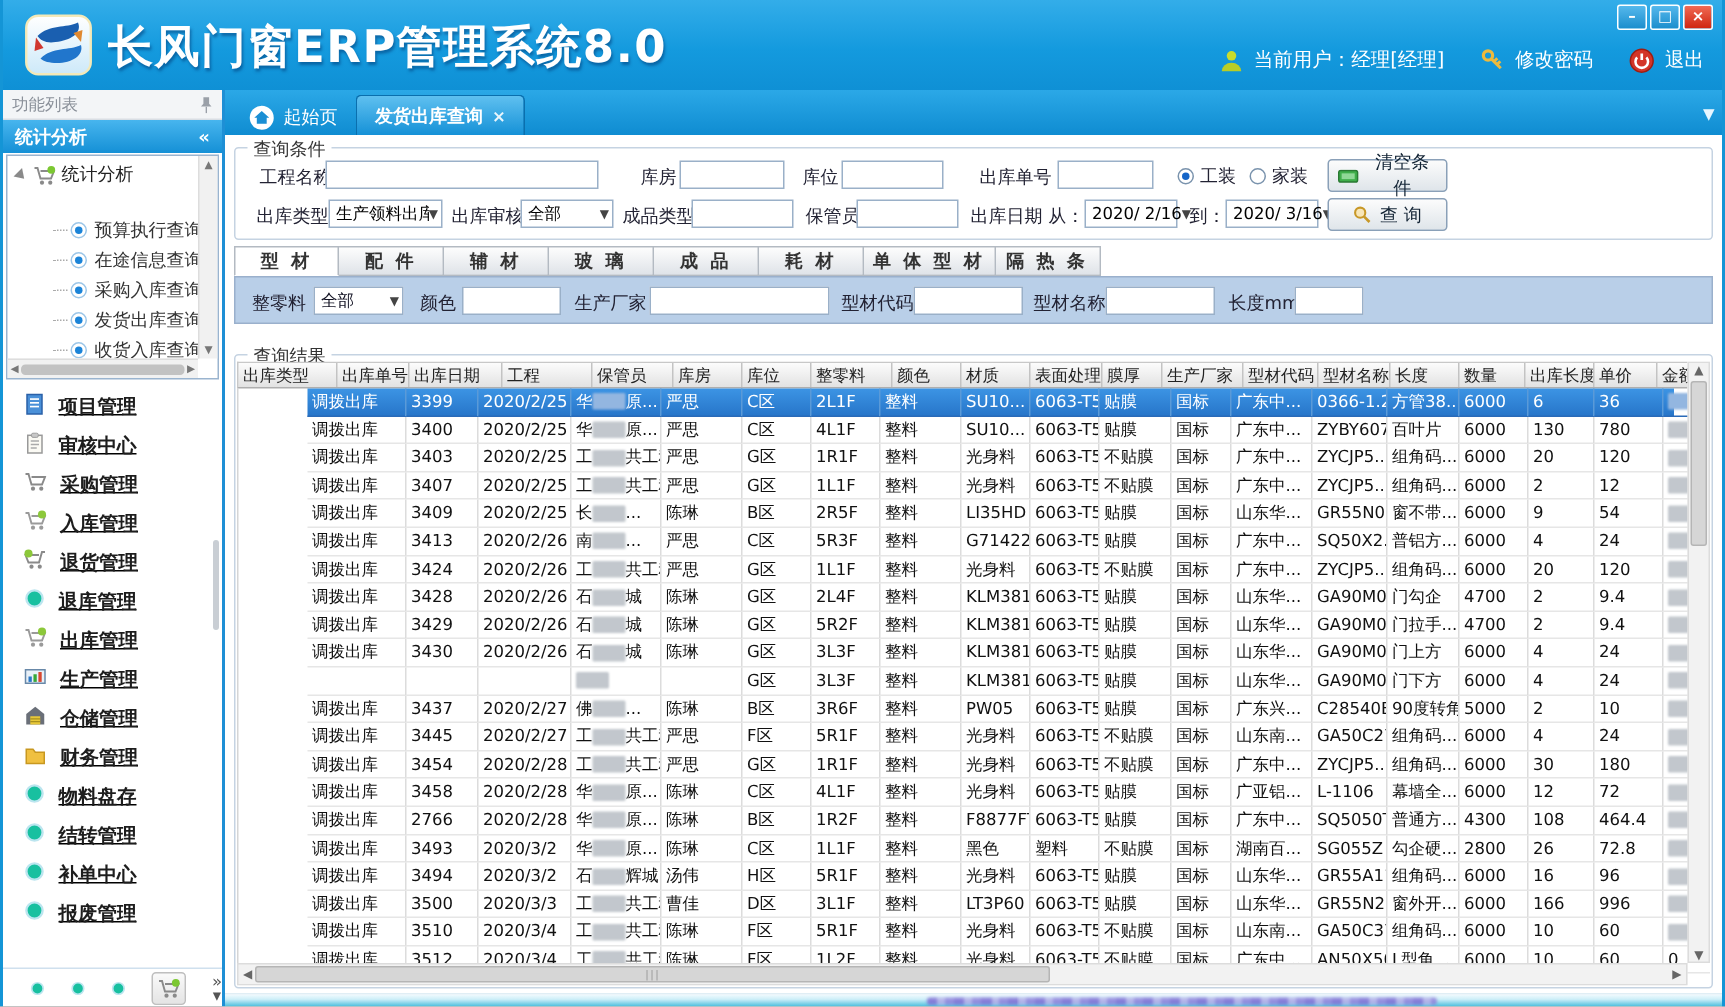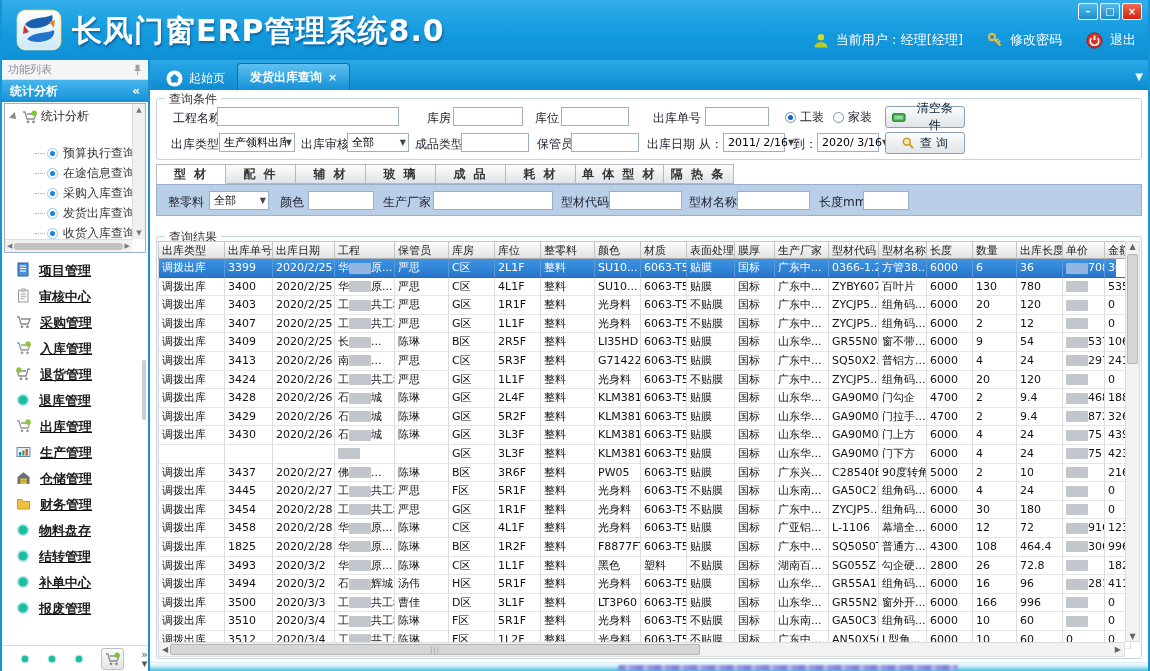--- a/index.html
+++ b/index.html
@@ -72,21 +72,21 @@
   .mtabs{display:flex;margin:4px 2px 0 2px;height:20px;}
   .mtab{min-width:70px;padding:0 6px;text-align:center;font-size:12px;font-weight:bold;color:#333;line-height:19px;
     background:linear-gradient(#fdfdfd,#dfe3e8);border:1px solid #b3bac2;border-left:none;cursor:pointer;letter-spacing:2px;white-space:nowrap;}
   .mtab:first-child{border-left:1px solid #b3bac2;}
   .mtab.active{background:#fff;border-bottom:1px solid #fff;position:relative;z-index:2;}
   .filterbar{height:32px;background:#b9cfe8;border:1px solid #9ab0cc;margin:0 2px;position:relative;font-size:12px;color:#112;}
   .result-group{position:absolute;left:6px;right:6px;top:146px;bottom:12px;}
   .grid{position:absolute;left:1px;right:1px;top:4px;bottom:1px;overflow:hidden;}
   .ghead{display:flex;height:18px;border-bottom:1px solid #aeaeae;background:linear-gradient(#fcfcfc,#e2e2e2);margin-right:15px;border-top:1px solid #c8c8c8;border-left:1px solid #c8c8c8;}
   .gh{font-size:11px;color:#222;padding:1px 3px;border-right:1px solid #c3c3c3;white-space:nowrap;overflow:hidden;flex:0 0 auto;cursor:pointer;}
-  .gbody{margin-right:24px;border-left:1px solid #d5d5d5;}
+  .gbody{margin-right:24px;border-left:1px solid #d5d5d5;padding-left:46px;}
   .grow{display:flex;height:18.6px;cursor:pointer;}
   .gc{font-size:11px;color:#111;padding:1px 3px;border-right:1px solid #dcdcdc;border-bottom:1px solid #e6e6e6;
     white-space:nowrap;overflow:hidden;flex:0 0 auto;line-height:15px;}
   .grow.sel{background:linear-gradient(#3c94e4,#2674c8);}
   .grow.sel .gc{color:#fff;border-right-color:#5a9ad8;border-bottom-color:#2a6ab8;}
   .redact{display:inline-block;min-width:22px;height:11px;background:#c2c7cd;border-radius:1px;vertical-align:middle;filter:blur(.6px);}
   .grow.sel .redact{background:#93b6e0;}
   .vscroll{position:absolute;right:0;top:0;bottom:15px;width:15px;background:#f2f2f2;border:1px solid #dcdcdc;
     display:flex;flex-direction:column;align-items:center;font-size:8px;color:#666;}
   .vthumb{width:11px;height:110px;background:#d6d6d6;border:1px solid #b5b5b5;border-radius:2px;margin-top:3px;}
@@ -392,21 +392,21 @@
           <span class="qsel" style="left:190px;top:34px;width:62px">
             <span>全部</span>
               <span class="dd">▼</span>
           </span>
           <span class="qlbl" style="left:258px;top:37px">成品类型</span>
           <input class="qinp" style="left: 304px; top: 34px; width: 68px;">
           <span class="qlbl" style="left:380px;top:37px">保管员</span>
           <input class="qinp" style="left: 414px; top: 34px; width: 68px;">
           <span class="qlbl" style="left:490px;top:37px">出库日期 从：</span>
           <span class="qsel" style="left:566px;top:34px;width:62px">
-            <span>2011/ 2/16</span>
+            <span>2020/ 2/16</span>
               <span class="dd">▼</span>
           </span>
           <span class="qlbl" style="left:636px;top:37px">到：</span>
           <span class="qsel" style="left:660px;top:34px;width:62px">
             <span>2020/ 3/16</span>
               <span class="dd">▼</span>
           </span>
           <button class="qbtn" style="left:728px;top:33px;width:80px">
             <svg width="12" height="12" viewBox="0 0 12 12">
                 <circle cx="4.8" cy="4.8" r="3.4" fill="#f8e6b8" stroke="#c89828" stroke-width="1.4"></circle>
@@ -796,21 +796,21 @@
                   <div class="gc" style="width: 50px;">L-1106</div>
                   <div class="gc" style="width: 48px;">幕墙全...</div>
                   <div class="gc" style="width: 46px;">6000</div>
                   <div class="gc" style="width: 44px;">12</div>
                   <div class="gc" style="width: 46px;">72</div>
                   <div class="gc" style="width: 42px;"><span class="redact"></span>916</div>
                   <div class="gc" style="width: 26px;">123</div>
                 </div>
                 <div class="grow">
                   <div class="gc" style="width: 66px;">调拨出库</div>
-                  <div class="gc" style="width: 48px;">1825</div>
+                  <div class="gc" style="width: 48px;">2766</div>
                   <div class="gc" style="width: 62px;">2020/2/28</div>
                   <div class="gc" style="width: 60px;">华<span class="redact"></span>原...</div>
                   <div class="gc" style="width: 54px;">陈琳</div>
                   <div class="gc" style="width: 46px;">B区</div>
                   <div class="gc" style="width: 46px;">1R2F</div>
                   <div class="gc" style="width: 54px;">整料</div>
                   <div class="gc" style="width: 46px;">F8877FT</div>
                   <div class="gc" style="width: 46px;">6063-T5</div>
                   <div class="gc" style="width: 48px;">贴膜</div>
                   <div class="gc" style="width: 40px;">国标</div>

